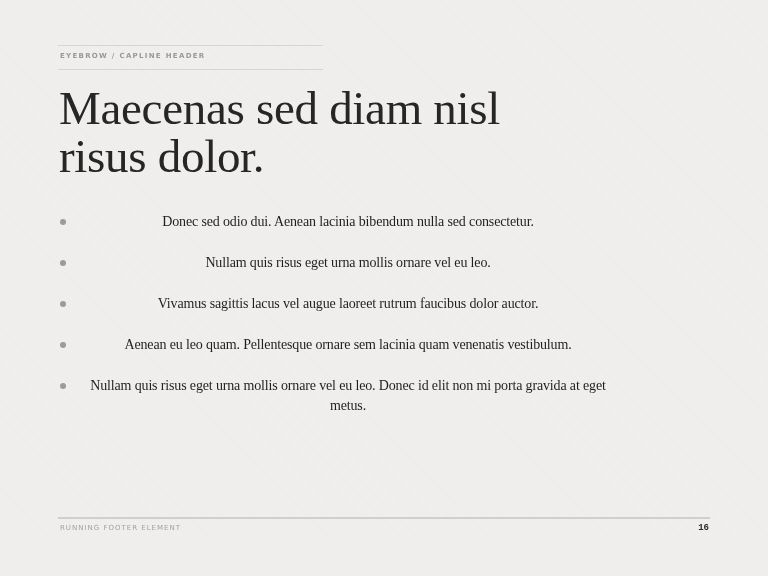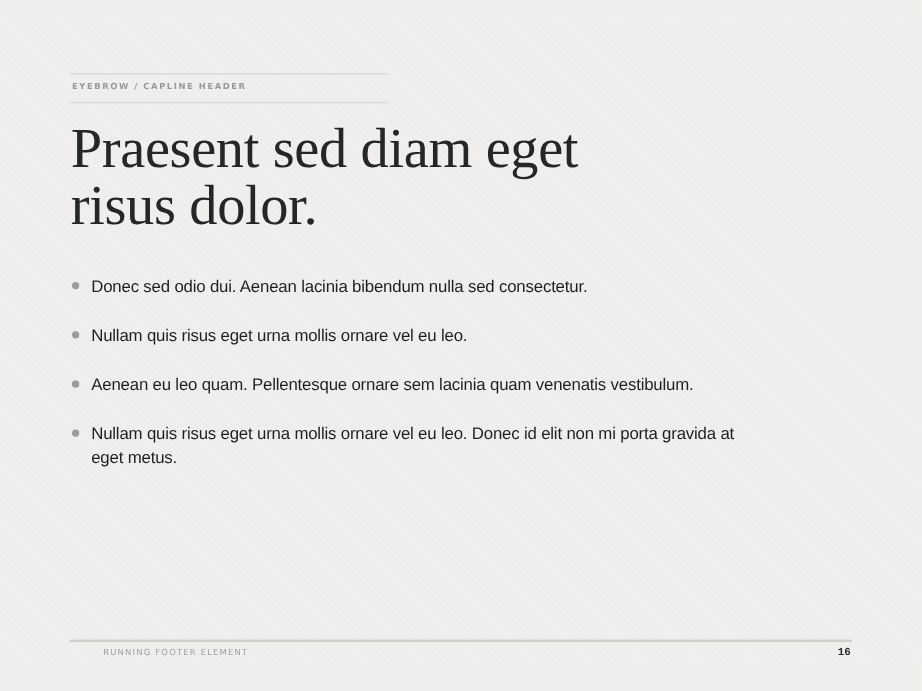--- a/index.html
+++ b/index.html
@@ -9,21 +9,21 @@
     body {
       width: 768px;
       height: 576px;
       overflow: hidden;
       background: #efeeec;
       position: relative;
       font-family: "DejaVu Sans", sans-serif;
     }
     .slide {
       position: absolute;
-      left: 0; top: 16px;
+      left: 0; top: 0;
       width: 768px; height: 536px;
       background:
         repeating-linear-gradient(45deg, rgba(0,0,0,0.012) 0px, rgba(0,0,0,0.012) 1px, transparent 1px, transparent 3px),
         #f0efed;
     }
     .eyebrow-rule {
       position: absolute;
       left: 58px;
       width: 265px;
       height: 1px;
@@ -60,26 +60,27 @@
       left: 60px;
       top: 212px;
       width: 560px;
       margin: 0;
       padding: 0;
       list-style: none;
     }
     .bullet {
       position: relative;
       padding-left: 16px;
-      font-family: Liberation Sans, sans-serif;
+      font-family: Liberation Serif, serif;
       font-size: 14px;
       line-height: 20px;
       color: #1f1f1f;
       margin-bottom: 21px;
       letter-spacing: -0.15px;
+      text-align: center;
     }
     .bullet .dot {
       position: absolute;
       left: 0;
       top: 7px;
       width: 6px;
       height: 6px;
       border-radius: 50%;
       background: #9c9b98;
     }
@@ -93,21 +94,20 @@
     }
     .footer-text {
       position: absolute;
       left: 60px;
       top: 524px;
       font-family: "DejaVu Sans", sans-serif;
       font-size: 7px;
       letter-spacing: 1px;
       color: #a2a19e;
       white-space: nowrap;
-      margin-left: 26px;
     }
     .page-number {
       position: absolute;
       right: 59px;
       top: 523px;
       font-family: Liberation Mono, monospace;
       font-size: 9px;
       font-weight: bold;
       color: #2a2a2a;
     }
@@ -115,35 +115,36 @@
 </head>
 <body>
 
 <div class="slide">
 
   <div class="eyebrow-rule top"></div>
   <div class="eyebrow">EYEBROW / CAPLINE HEADER</div>
   <div class="eyebrow-rule bottom"></div>
 
   <h1 class="title">
-    <span>Praesent sed diam eget</span><br>
+    <span>Maecenas sed diam nisl</span><br>
     <span>risus dolor.</span>
   </h1>
 
   <ul class="bullets">
     <li class="bullet">
       <span class="dot"></span>
       <span>Donec sed odio dui. Aenean lacinia bibendum nulla sed consectetur.</span>
     </li>
     <li class="bullet">
       <span class="dot"></span>
       <span>Nullam quis risus eget urna mollis ornare vel eu leo.</span>
     </li>
     <li class="bullet">
       <span class="dot"></span>
+      <span>Vivamus sagittis lacus vel augue laoreet rutrum faucibus dolor auctor.</span>
     </li>
     <li class="bullet">
       <span class="dot"></span>
       <span>Aenean eu leo quam. Pellentesque ornare sem lacinia quam venenatis vestibulum.</span>
     </li>
     <li class="bullet">
       <span class="dot"></span>
       <span>Nullam quis risus eget urna mollis ornare vel eu leo. Donec id elit non mi porta gravida at eget metus.</span>
     </li>
   </ul>

